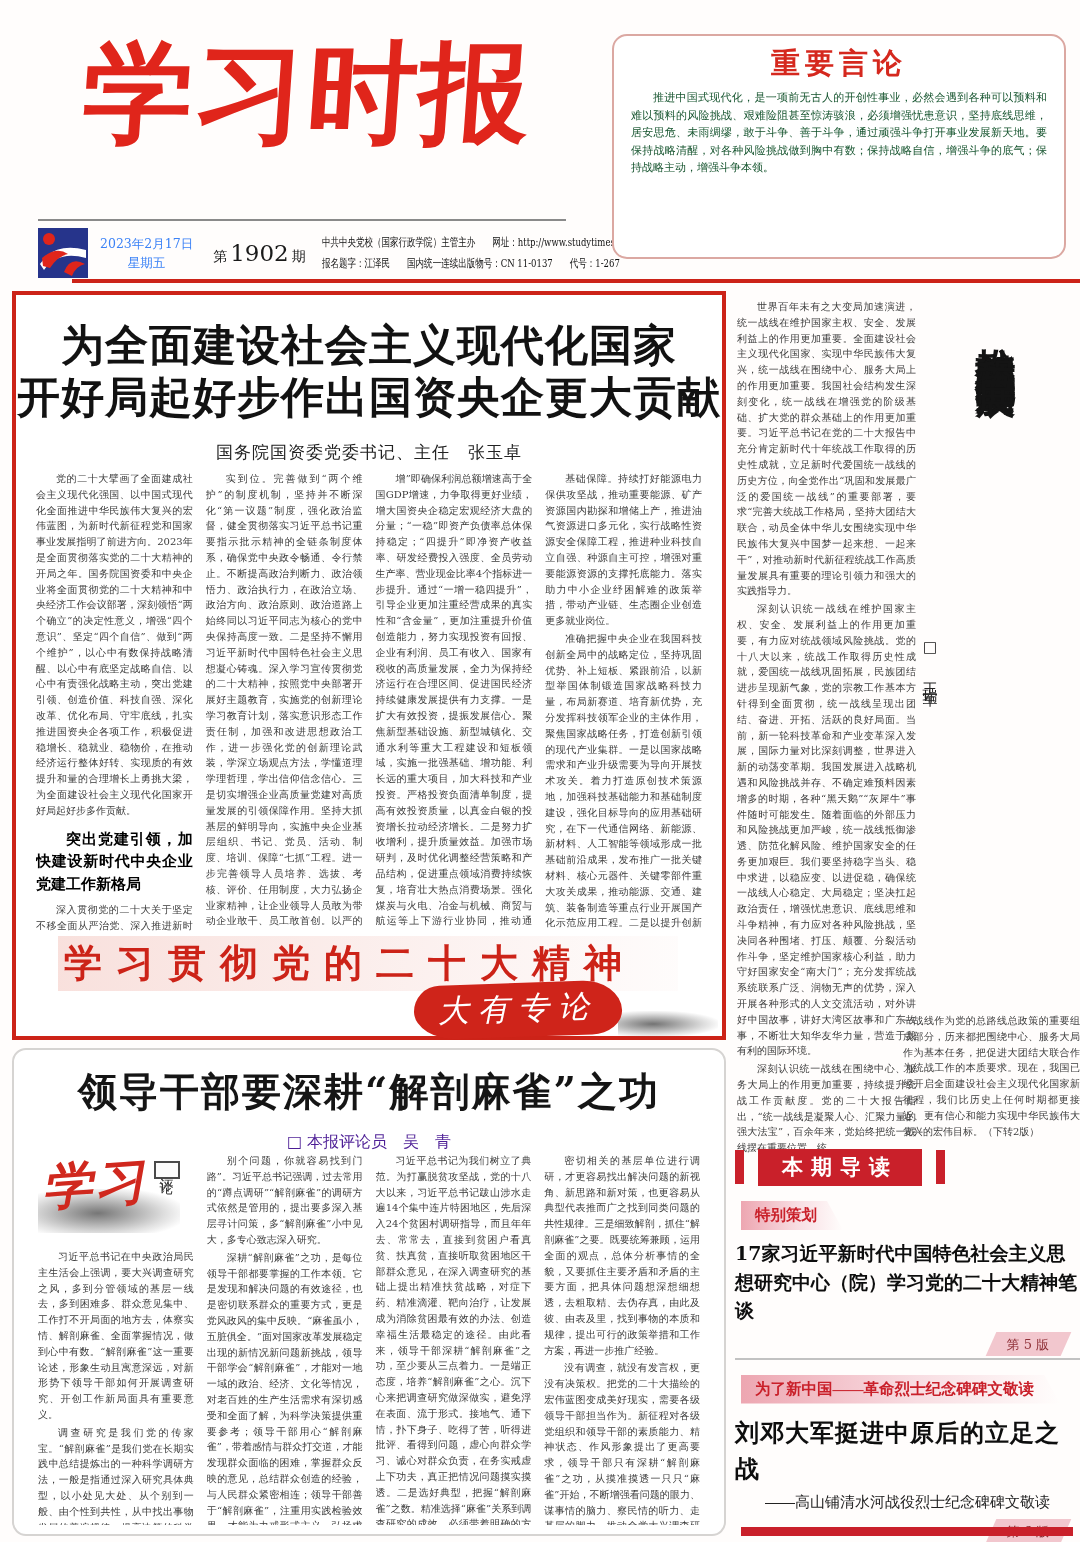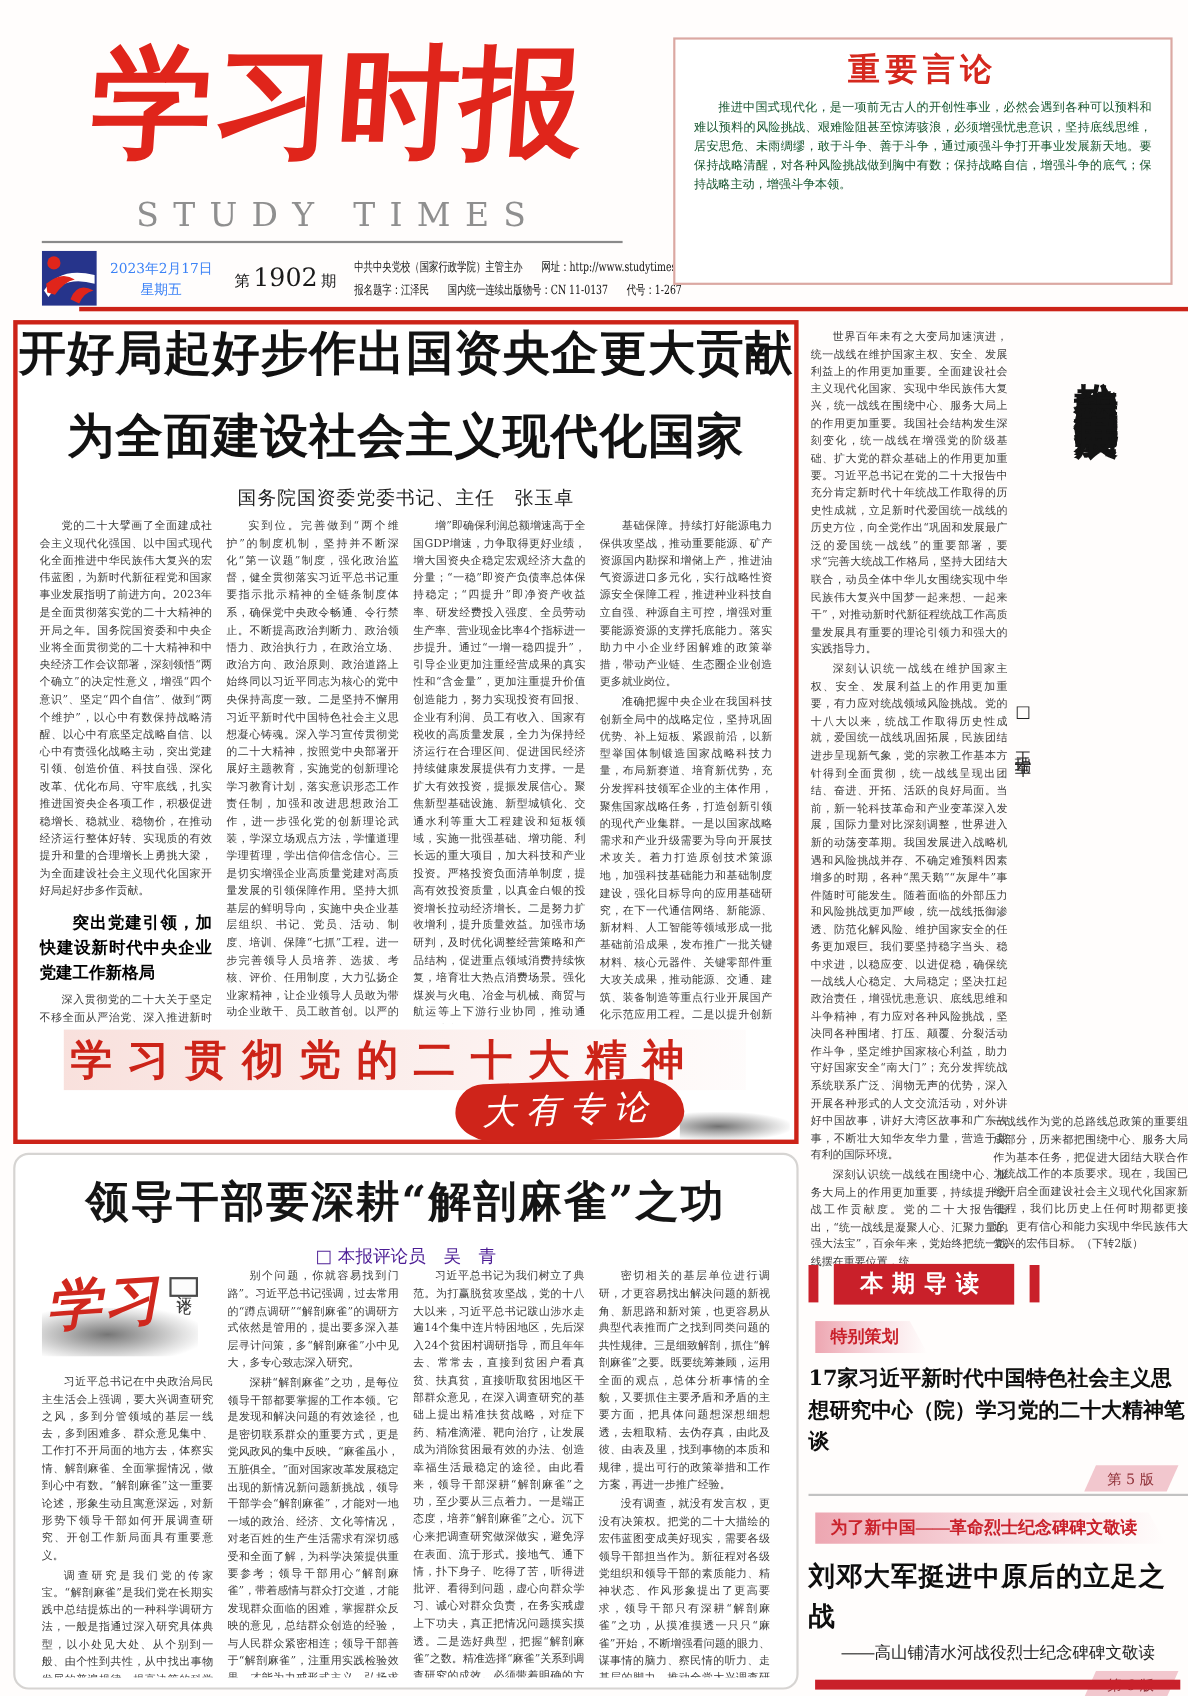--- a/index.html
+++ b/index.html
@@ -22,21 +22,21 @@
   .logo-box{ width:50px; height:50px; flex:0 0 50px; }
   .date-block{ text-align:center; font-size:12.5px; line-height:1.55; color:#3b82f6; padding:0 12px; white-space:nowrap; }
   .vr{ width:1px; height:40px; background:#8a8a8a; }
   .issue-block{ padding:0 8px; font-size:14px; color:#1a1a1a; white-space:nowrap; display:flex; align-items:baseline; }
   .issue-no{ font-size:23px; font-family:var(--serif); padding:0 3px; }
   .pub-lines{ margin-left:8px; font-size:11.5px; line-height:1.8; color:#111; white-space:nowrap;
     transform:scaleX(.74); transform-origin:left center; }
 
   
   .quote-box{ position:absolute; left:612px; top:34px; width:454px; height:225px;
-    border:2px solid #dba8a2; border-radius:0; padding:8px 17px 0; background:#fff; }
+    border:2px solid #dba8a2; border-radius:15px; padding:8px 17px 0; background:#fff; }
   .quote-title{ text-align:center; font-size:29px; font-weight:800; color:#d5281e;
     letter-spacing:5px; font-family:var(--sans); margin-bottom:5px; }
   .quote-body{ font-size:11px; line-height:1.6; text-indent:2em; text-align:justify; color:#14532d; }
 
   .header-rule{ position:absolute; left:72px; top:279px; width:1008px; height:4px; background:var(--red); }
 
   
   .lead-box{ position:absolute; left:12px; top:291px; width:714px; height:749px;
     border:4px solid var(--red); background:#fff; }
   .lead-h{ text-align:center; font-size:43px; font-weight:900; color:#121212; line-height:1.22;
@@ -102,21 +102,20 @@
   .dg-page > span{ display:inline-block; transform:skewX(24deg); font-size:13px; color:#8e2f36; }
   .dg-item2-tag{ margin-top:15px; }
   .dg-bottombar{ position:absolute; left:6px; bottom:0; width:332px; height:9px; background:var(--dark-red); }
 </style>
 </head>
 <body>
 
 <div class="page">
 
   <div class="mast-title">学习时报</div>
-  <div class="mast-sub">STUDY TIMES</div>
   <div class="mast-line"></div>
 
   <div class="info-row">
     <div class="logo-box">
       <svg width="50" height="50" viewBox="0 0 50 50">
         <rect x="0" y="0" width="50" height="50" fill="#26348b"></rect>
         <path d="M2 36 Q 16 14 48 22 L 48 30 Q 20 22 6 42 Z" fill="#ffffff"></path>
         <circle cx="11" cy="11" r="6" fill="#e0251b"></circle>
         <path d="M4 30 Q 18 18 30 26 Q 20 28 12 40 L 5 38 Z" fill="#e0251b"></path>
         <path d="M26 44 Q 32 28 47 36 Q 38 38 34 48 Z" fill="#e0251b"></path>
@@ -140,22 +139,22 @@
   </div>
 
   <section class="quote-box">
     <div class="quote-title">重要言论</div>
     <p class="quote-body">推进中国式现代化，是一项前无古人的开创性事业，必然会遇到各种可以预料和难以预料的风险挑战、艰难险阻甚至惊涛骇浪，必须增强忧患意识，坚持底线思维，居安思危、未雨绸缪，敢于斗争、善于斗争，通过顽强斗争打开事业发展新天地。要保持战略清醒，对各种风险挑战做到胸中有数；保持战略自信，增强斗争的底气；保持战略主动，增强斗争本领。</p>
   </section>
 
   <div class="header-rule"></div>
 
   <section class="lead-box">
+    <h1 class="lead-h lead-h1">为全面建设社会主义现代化国家</h1>
     <h1 class="lead-h">开好局起好步作出国资央企更大贡献</h1>
-    <h1 class="lead-h lead-h1">为全面建设社会主义现代化国家</h1>
     <div class="lead-byline">国务院国资委党委书记、主任　张玉卓</div>
 
     <div class="lead-cols">
       <div class="col">
         <p class="news-p">党的二十大擘画了全面建成社会主义现代化强国、以中国式现代化全面推进中华民族伟大复兴的宏伟蓝图，为新时代新征程党和国家事业发展指明了前进方向。2023年是全面贯彻落实党的二十大精神的开局之年。国务院国资委和中央企业将全面贯彻党的二十大精神和中央经济工作会议部署，深刻领悟“两个确立”的决定性意义，增强“四个意识”、坚定“四个自信”、做到“两个维护”，以心中有数保持战略清醒、以心中有底坚定战略自信、以心中有责强化战略主动，突出党建引领、创造价值、科技自强、深化改革、优化布局、守牢底线，扎实推进国资央企各项工作，积极促进稳增长、稳就业、稳物价，在推动经济运行整体好转、实现质的有效提升和量的合理增长上勇挑大梁，为全面建设社会主义现代化国家开好局起好步多作贡献。</p>
         <div class="news-h">突出党建引领，加快建设新时代中央企业党建工作新格局</div>
         <p class="news-p">深入贯彻党的二十大关于坚定不移全面从严治党、深入推进新时代党的建设新的伟大工程的重大部署，始终坚持党对国资央企的全面领导，持续深入贯彻落实习近平总书记在全国国有企业党的建设工作会议上的重要讲话精神，坚持与中国特色现代企业制度相衔接、与企业改革发展中心任务相适应，加快建设新时代中央企业党建工作新格局，为企业改革发展提供坚强政治保证。一是全面、系统、整体地把坚持党中央集中统一领导落</p>
       </div>
       <div class="col">
         <p class="news-p">实到位。完善做到“两个维护”的制度机制，坚持并不断深化“第一议题”制度，强化政治监督，健全贯彻落实习近平总书记重要指示批示精神的全链条制度体系，确保党中央政令畅通、令行禁止。不断提高政治判断力、政治领悟力、政治执行力，在政治立场、政治方向、政治原则、政治道路上始终同以习近平同志为核心的党中央保持高度一致。二是坚持不懈用习近平新时代中国特色社会主义思想凝心铸魂。深入学习宣传贯彻党的二十大精神，按照党中央部署开展好主题教育，实施党的创新理论学习教育计划，落实意识形态工作责任制，加强和改进思想政治工作，进一步强化党的创新理论武装，学深立场观点方法，学懂道理学理哲理，学出信仰信念信心。三是切实增强企业高质量党建对高质量发展的引领保障作用。坚持大抓基层的鲜明导向，实施中央企业基层组织、书记、党员、活动、制度、培训、保障“七抓”工程。进一步完善领导人员培养、选拔、考核、评价、任用制度，大力弘扬企业家精神，让企业领导人员敢为带动企业敢干、员工敢首创。以严的基调强化正风肃纪，深化靠企吃企专项整治，一体推进不敢腐、不能腐、不想腐，营造风清气正的良好政治生态。</p>

